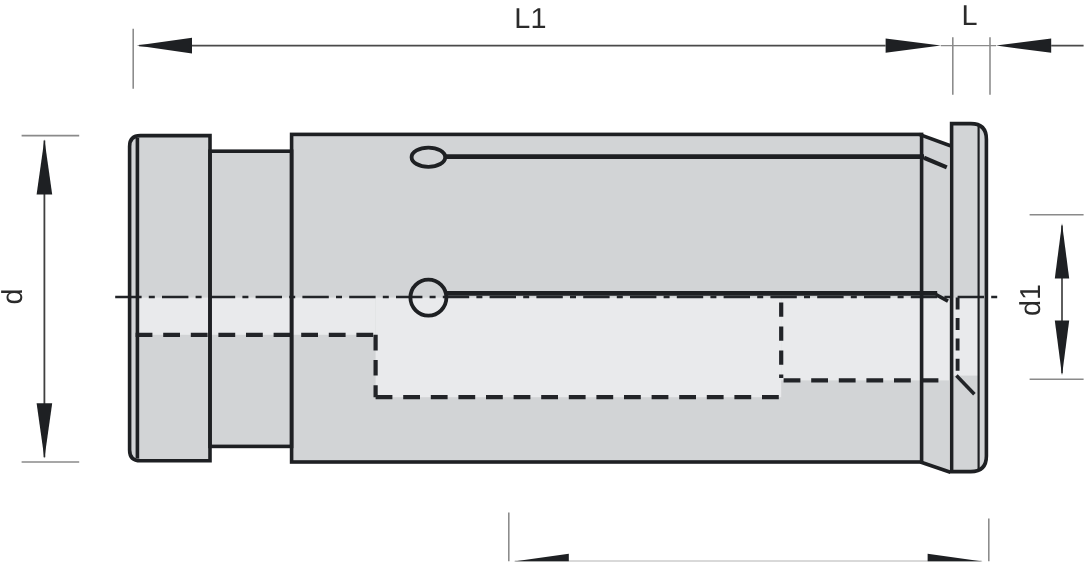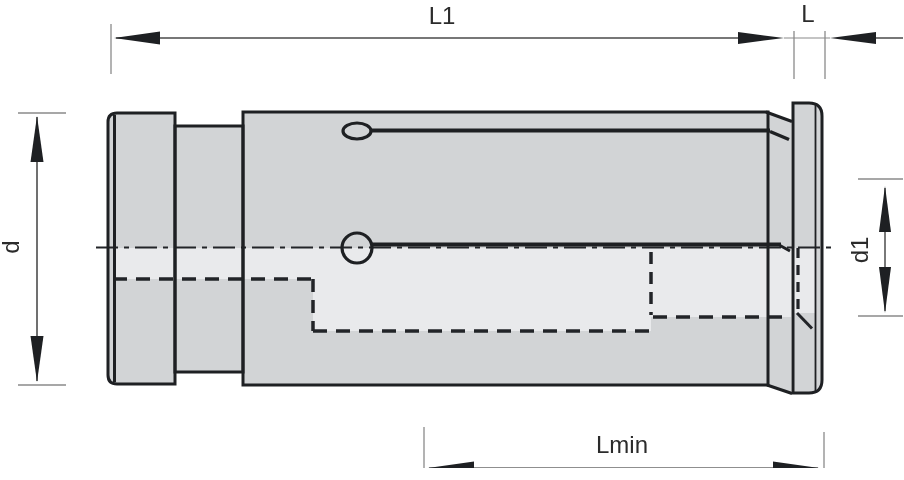--- a/index.html
+++ b/index.html
@@ -103,15 +103,14 @@
 </svg>
 
 <span class="dim-label" style="left:412px;top:3px;width:60px;">L1</span>
 
 <span class="dim-label" style="left:778px;top:1px;width:60px;">L</span>
 
 <span class="dim-label rot" style="left:-13px;top:234px;width:48px;height:26px;">d</span>
 
 <span class="dim-label rot" style="left:836px;top:237px;width:48px;height:26px;">d1</span>
 
-<span class="dim-label" style="left:562px;top:432px;width:120px;">Lmin</span>
 
 </div>
 
 </body></html>

